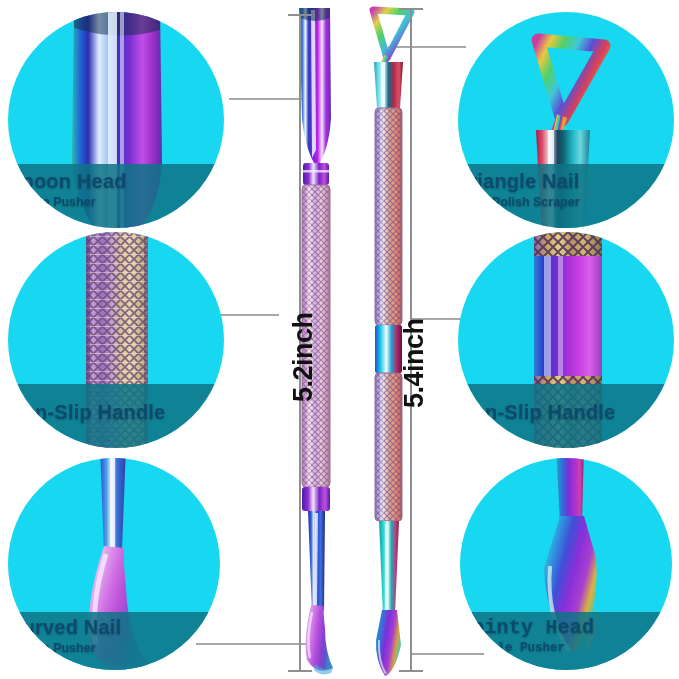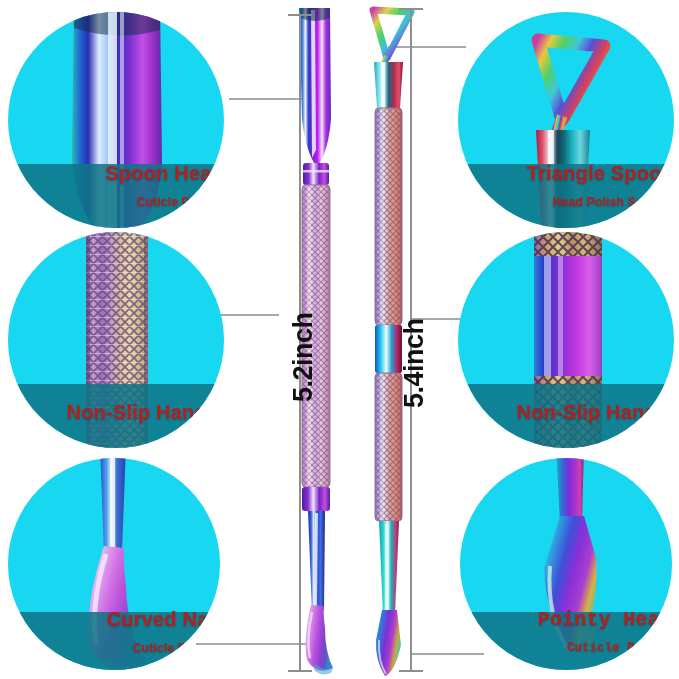--- a/index.html
+++ b/index.html
@@ -34,37 +34,37 @@
     left: 0;
     right: 0;
     bottom: 0;
     background: rgba(14,116,134,0.86);
   }
   .feature .caption {
     position: absolute;
     left: 0;
     right: 0;
     bottom: 0;
-    text-align: right;
-    color: #b91c1c;
+    text-align: left;
+    color: #0c4a6e;
     z-index: 5;
     pointer-events: none;
   }
   .feature .cap-title {
     font-size: 20px;
     font-weight: bold;
     line-height: 1.05;
     letter-spacing: 0.2px;
     text-shadow: 0 1px 2px rgba(0,0,0,0.28);
   }
   .feature .cap-sub {
     font-size: 12.5px;
     font-weight: bold;
     line-height: 1.1;
-    margin-top: 12px;
+    margin-top: 4px;
     text-shadow: 0 1px 2px rgba(0,0,0,0.28);
   }
   .feature.one-line .cap-title { margin-bottom: 0; }
 
   
   .connector {
     position: absolute;
     height: 2px;
     background: #a8a8a8;
   }
@@ -337,21 +337,21 @@
           </linearGradient>
         </defs>
         <path d="M80 28 L146 34 L104 108 Z" fill="none" stroke="url(#c2g)" stroke-width="13" stroke-linejoin="round"></path>
         <path d="M104 104 L98 122" stroke="url(#c2g)" stroke-width="11"></path>
         <path d="M78 118 L132 118 L126 230 L84 230 Z" fill="url(#c2f)"></path>
         <rect x="90" y="118" width="6" height="112" fill="#f8fdff" opacity="0.8"></rect>
       </svg>
     </div>
     <div class="band" style="height:64px;"></div>
     <div class="caption" style="padding-bottom:18px;">
-      <div class="cap-title">Triangle Spoon</div>
+      <div class="cap-title">Triangle Nail</div>
       <div class="cap-sub">Head Polish Scraper</div>
     </div>
   </div>
 
   <div class="feature one-line" style="left:8px; top:232px; width:216px; height:216px;">
     <div class="photo">
       <svg width="216" height="216" viewBox="0 0 216 216">
         <defs>
           <linearGradient id="c3g" x1="0" y1="0" x2="1" y2="0">
             <stop offset="0" stop-color="#8a5fb8"></stop>

